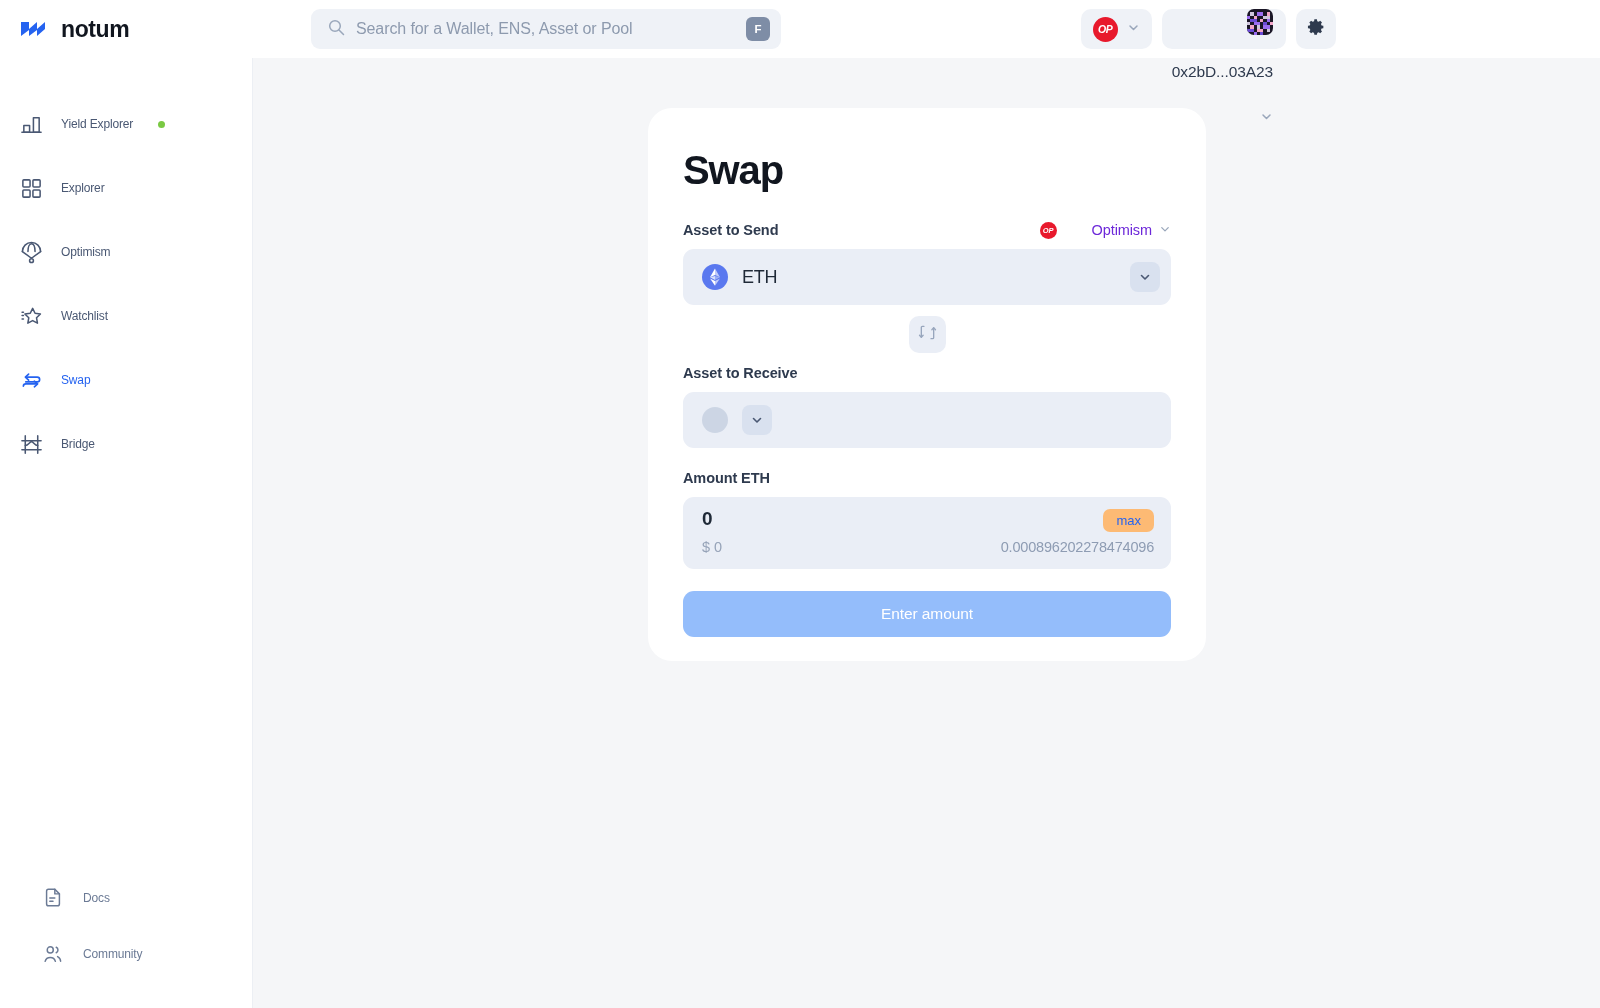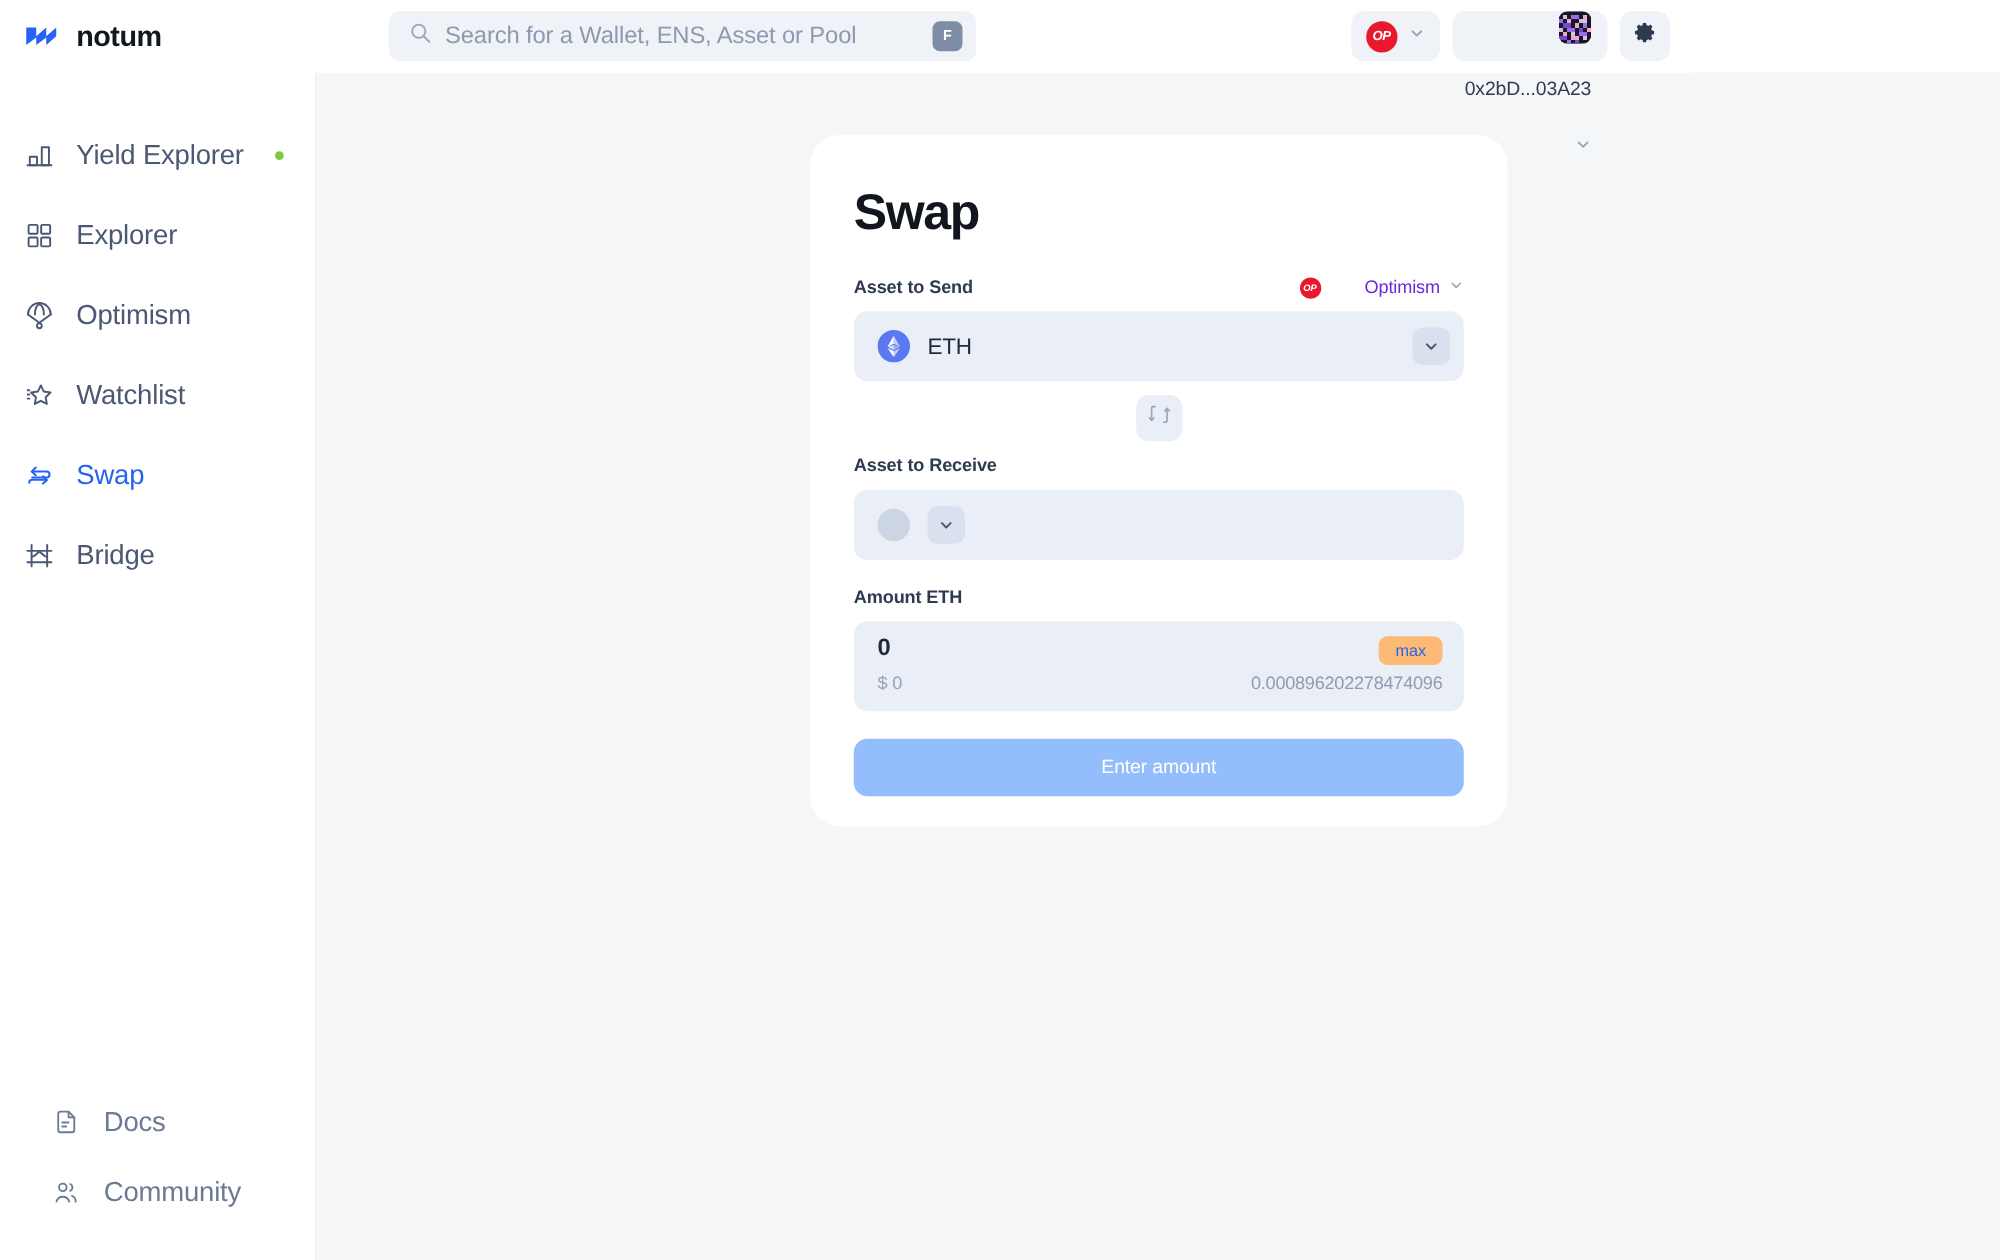--- a/index.html
+++ b/index.html
@@ -47,21 +47,21 @@
     height: 40px;
     background: #eff2f7;
     border-radius: 9px;
     display: flex;
     align-items: center;
     padding: 0 11px 0 17px;
   }
   .search-icon { flex: none; margin-right: 11px; }
   .search-text {
     flex: 1;
-    font-size: 19px;
+    font-size: 16px;
     color: #8d9aae;
     letter-spacing: -0.1px;
   }
   .kbd-badge {
     width: 24px; height: 24px;
     border-radius: 6px;
     background: #7e8da6;
     color: #ffffff;
     font-size: 11.5px;
     font-weight: 700;
@@ -152,21 +152,21 @@
     margin-bottom: 20px;
   }
   .nav-icon {
     width: 26px; height: 26px;
     display: flex;
     align-items: center;
     justify-content: center;
     flex: none;
   }
   .nav-label {
-    font-size: 22px;
+    font-size: 12px;
     color: #4a5873;
     font-weight: 400;
     letter-spacing: -0.15px;
   }
   .nav-item.active .nav-label { color: #2563f0; font-weight: 500; }
   .green-dot {
     width: 7px; height: 7px;
     border-radius: 50%;
     background: #7ac943;
     margin-left: 8px;

